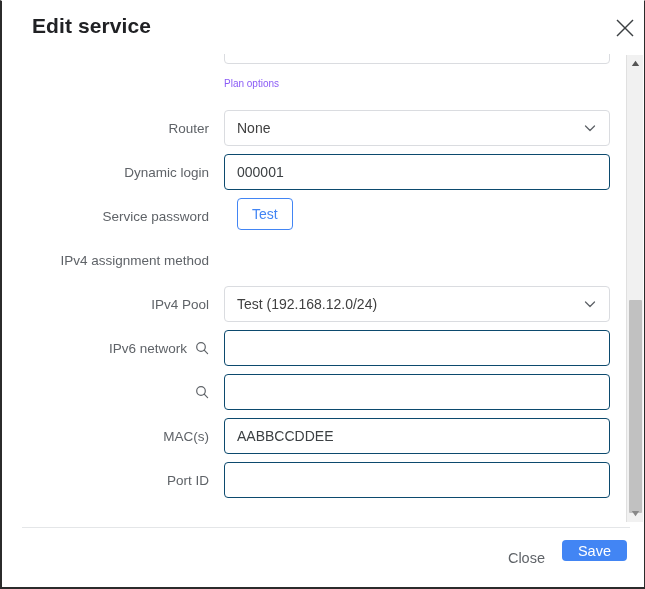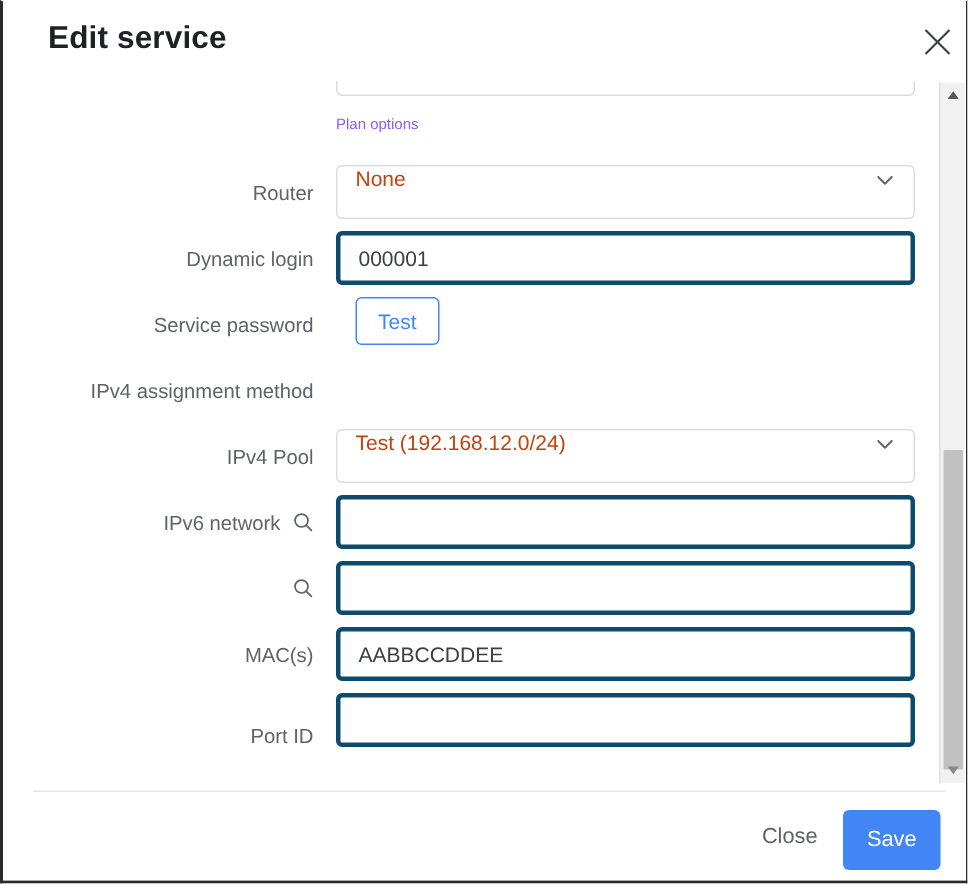--- a/index.html
+++ b/index.html
@@ -129,42 +129,42 @@
   .field-control {
     margin-left: 15px;
     width: 386px;
     height: 36px;
     position: relative;
   }
 
   .text-input {
     width: 386px;
     height: 36px;
-    border: 3px solid #0c4a6e;
+    border: 1px solid #0c4a6e;
     border-radius: 4px;
     background: #ffffff;
     font-family: "Liberation Sans", sans-serif;
     font-size: 14px;
     color: #3c4043;
     padding: 0 12px;
     outline: none;
   }
   .text-input::placeholder { color: #9aa0a6; }
 
   .select-box {
     width: 386px;
     height: 36px;
     border: 1px solid #dadce0;
     border-radius: 4px;
     background: #ffffff;
     display: flex;
-    align-items: flex-start;
+    align-items: center;
     padding: 0 10px 0 12px;
     font-size: 14px;
-    color: #c2410c;
+    color: #404040;
     cursor: pointer;
     justify-content: space-between;
   }
   .chevron-icon {
     display: flex;
     align-items: center;
     justify-content: center;
     width: 18px;
     height: 18px;
     flex: none;
@@ -245,21 +245,21 @@
     color: #5f6368;
     font-family: "Liberation Sans", sans-serif;
     font-size: 14.5px;
     cursor: pointer;
     padding: 6px 8px;
   }
   .save-button {
     position: absolute;
     right: 18px;
     top: 13px;
-    height: 40px;
+    height: 21px;
     min-width: 62px;
     padding: 0 16px;
     border: none;
     border-radius: 4px;
     background: #4285f4;
     color: #ffffff;
     font-family: "Liberation Sans", sans-serif;
     font-size: 14.5px;
     cursor: pointer;
   }
@@ -373,21 +373,21 @@
 
       <div class="field-row" style="top:364px;">
         <div class="field-label">
           <span class="label-text">MAC(s)</span>
         </div>
         <div class="field-control">
           <input class="text-input" type="text" value="AABBCCDDEE" style="">
         </div>
       </div>
 
-      <div class="field-row" style="top:408px;align-items:flex-end;">
+      <div class="field-row" style="top:408px;">
         <div class="field-label">
           <span class="label-text">Port ID</span>
         </div>
         <div class="field-control">
           <input class="text-input" type="text" value="" style="">
         </div>
       </div>
 
     </div>
   </div>

